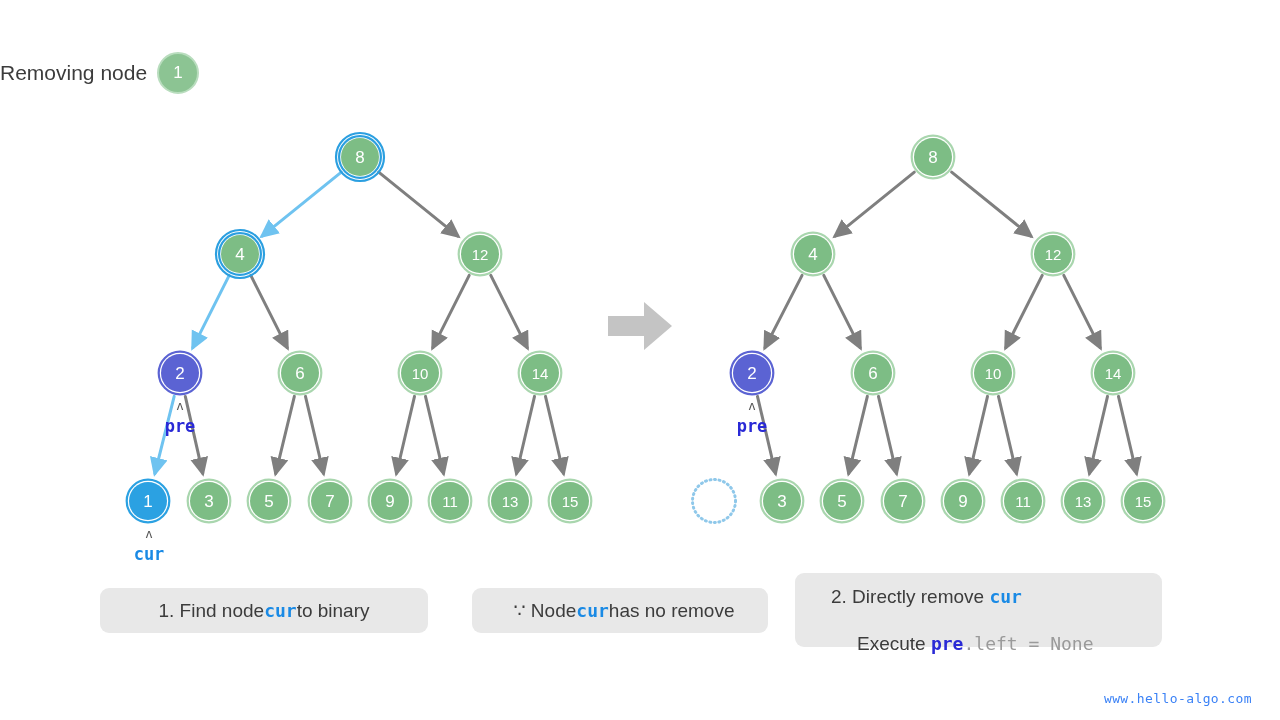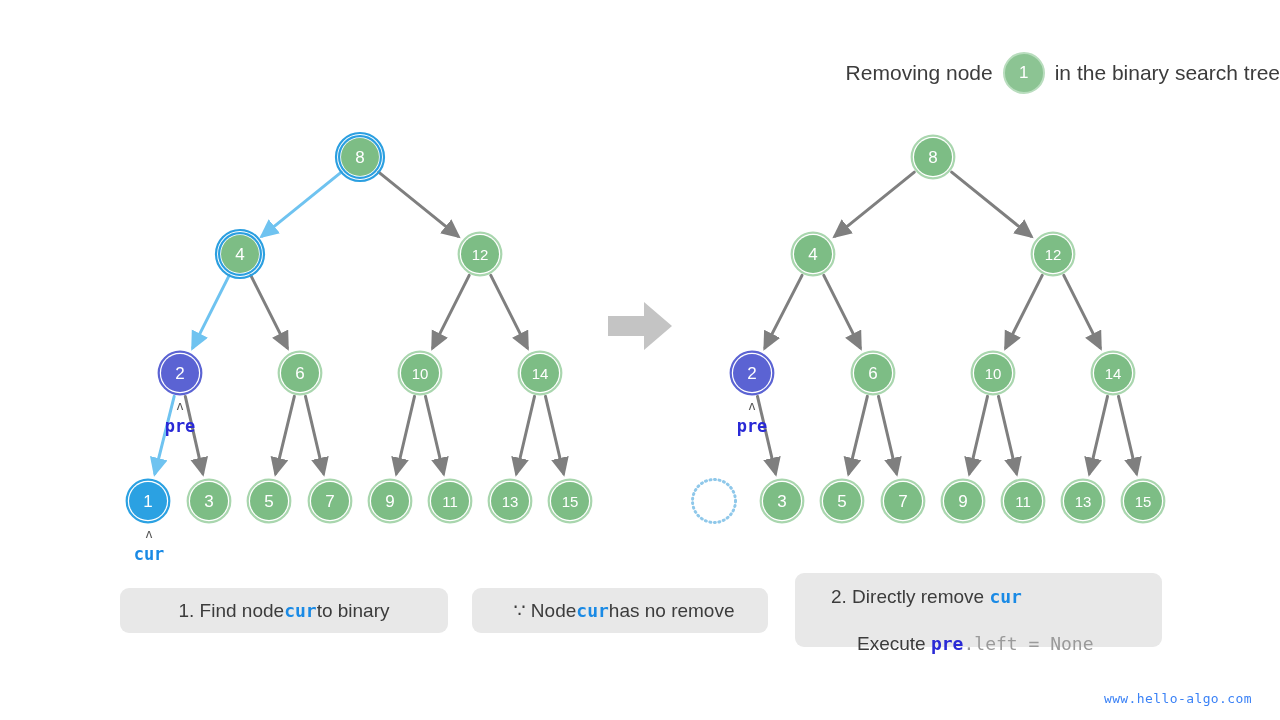--- a/index.html
+++ b/index.html
@@ -6,21 +6,21 @@
   body{
     width:1280px;height:720px;background:#ffffff;
     font-family:"Liberation Sans",sans-serif;
     overflow:hidden;position:relative;
   }
   #stage{position:absolute;left:0;top:0;width:1280px;height:720px;}
 
   
   .title-row{
     position:absolute;left:0;top:52px;width:1280px;
-    display:flex;align-items:center;justify-content:flex-end;gap:10px;
+    display:flex;align-items:center;justify-content:flex-start;gap:10px;
     font-size:21px;color:#3c3c3c;white-space:pre;
   }
   .title-node{
     width:42px;height:42px;border-radius:50%;
     background:#8cc493;border:2px solid #b9ddbe;
     box-sizing:border-box;
     display:flex;align-items:center;justify-content:center;
     color:#ffffff;font-size:17px;
   }
 
@@ -41,21 +41,21 @@
   }
 
   
   .mid-arrow{position:absolute;left:606px;top:300px;}
 
   
   .caption{
     position:absolute;background:#e8e8e8;border-radius:9px;
     color:#3c3c3c;font-size:19px;box-sizing:border-box;
   }
-  .cap-1{left:120px;top:588px;width:328px;height:45px;
+  .cap-1{left:100px;top:588px;width:328px;height:45px;
     display:flex;align-items:center;justify-content:center;}
   .cap-2{left:472px;top:588px;width:296px;height:45px;
     display:flex;align-items:center;justify-content:center;padding-left:8px;}
   .cap-3{left:795px;top:573px;width:367px;height:74px;
     padding:9px 0 0 36px;line-height:1.62;}
   .kw{color:#1a8ae5;font-family:"DejaVu Sans Mono",monospace;font-weight:bold;font-size:18px;}
   .kw-pre{color:#2a2ad6;font-family:"DejaVu Sans Mono",monospace;font-weight:bold;font-size:18px;}
   .mono-dim{color:#9a9a9a;font-family:"DejaVu Sans Mono",monospace;font-size:18px;}
   .cap3-l2{padding-left:26px;display:block;margin-top:16px;}
 
@@ -67,21 +67,20 @@
   }
 </style>
 </head>
 <body>
 
 <div id="stage">
 
   <div class="title-row">
     <span>Removing node</span>
     <span class="title-node">1</span>
-    <span>in the binary search tree</span>
   </div>
 
   <svg id="tree-svg" width="1280" height="720" style="position:absolute;left:0;top:0;">
     <defs>
       <marker id="ah-gray" markerWidth="7" markerHeight="7" refX="5.2" refY="3" orient="auto">
         <path d="M0,0 L6.4,3 L0,6 z" fill="#7f7f7f"></path>
       </marker>
       <marker id="ah-blue" markerWidth="7" markerHeight="7" refX="5.2" refY="3" orient="auto">
         <path d="M0,0 L6.4,3 L0,6 z" fill="#6fc3f0"></path>
       </marker>

